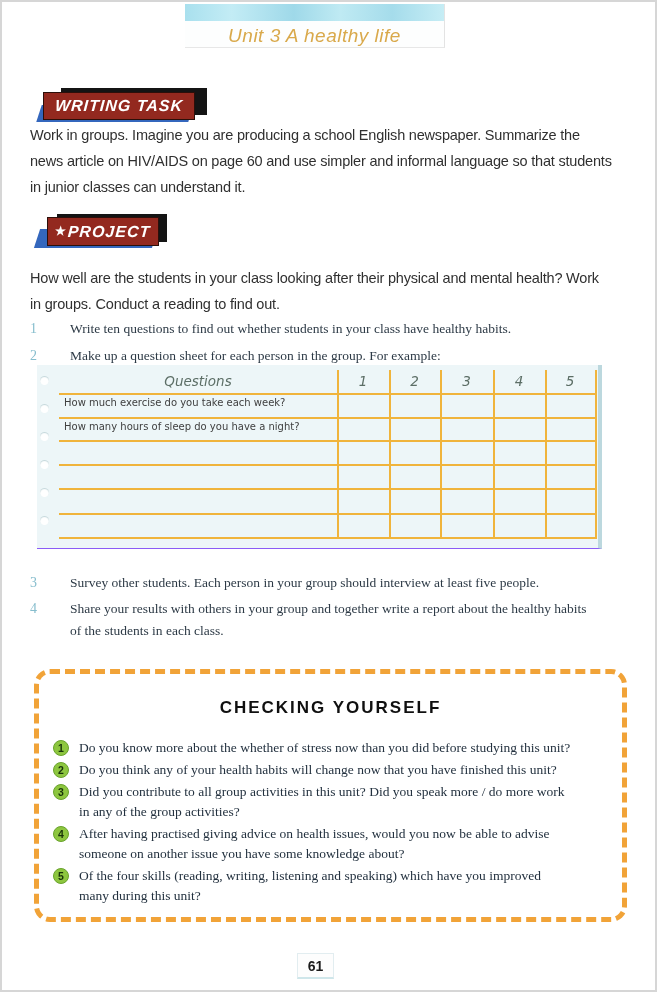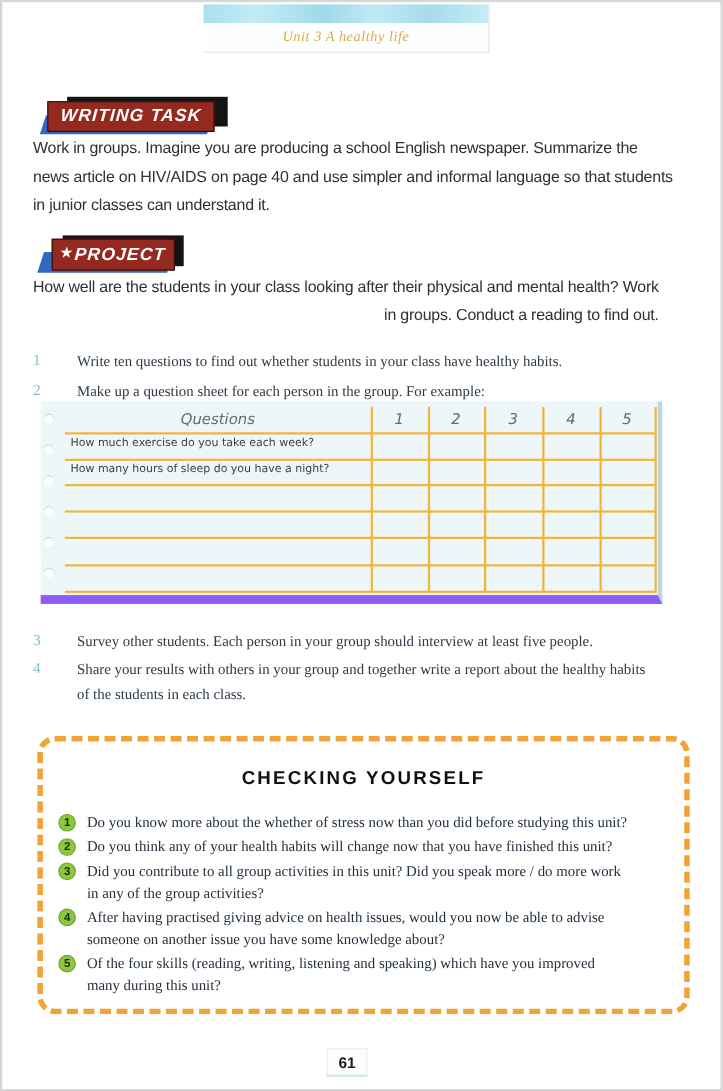--- a/index.html
+++ b/index.html
@@ -8,21 +8,21 @@
     position:relative; width:657px; height:992px; margin:0 auto;
     background:#ffffff; border:2px solid #d6d6d6; overflow:hidden;
   }
 
   
   .banner { position:absolute; left:183px; top:2px; width:260px; height:44px;
     background:#fdfefe; border-right:1px solid #e3e3e3; border-bottom:1px solid #e7e7e7; }
   .banner-strip { position:absolute; left:0; top:0; width:100%; height:17px;
     background:linear-gradient(90deg,#a9e0ee 0%,#c3ecf5 18%,#9fd9e9 42%,#bfeaf3 60%,#a5dcEB 80%,#c6edf5 100%); }
   .banner-title { position:absolute; left:0; top:21px; width:100%; text-align:center;
-    font-family:Liberation Serif, serif; font-style:italic; font-size:13px; color:#d9a94b; letter-spacing:.5px; }
+    font-family:Liberation Sans, sans-serif; font-style:italic; font-size:19px; color:#d9a94b; letter-spacing:.5px; }
 
   
   .badge { position:absolute; }
   .badge .shadow { position:absolute; background:#141414; }
   .badge .blue { position:absolute; background:#3467bd; transform:skewX(-18deg); }
   .badge .red { position:absolute; background:#93291f; border:1px solid #2c0f0a;
     display:flex; align-items:center; justify-content:center; }
   .badge .label { color:#ffffff; font-weight:bold; font-style:italic;
     font-size:16px; letter-spacing:1px; white-space:nowrap; transform:skewX(-4deg); }
   #wt-badge { left:33px; top:86px; width:180px; height:40px; }
@@ -33,33 +33,33 @@
   #pj-badge .shadow { left:22px; top:0; width:110px; height:28px; }
   #pj-badge .blue   { left:2px;  top:15px; width:118px; height:19px; }
   #pj-badge .red    { left:12px; top:3px;  width:112px; height:29px; }
   .star { font-style:normal; font-size:12px; margin-right:1px; position:relative; top:-2px; }
 
   
   .para { position:absolute; left:28px; color:#303030;
     font-size:14.5px; line-height:26px; letter-spacing:-0.2px; }
   .para div { white-space:nowrap; }
   #p-writing { top:120px; }
-  #p-project { top:246px;text-align:right; }
+  #p-project { top:263px; }
 
   
   .step { position:absolute; left:28px; display:flex;
     font-family:"Liberation Serif", serif; font-size:13.5px; line-height:22px; color:#2d3a46; }
   .step .num { width:20px; color:#86bdcd; font-size:14px; flex:none; }
   .step .lines div { white-space:nowrap;margin-left:20px; }
   #step1 { top:316px; } #step2 { top:343px; }
   #step3 { top:570px; } #step4 { top:596px; }
 
   
   .card { position:absolute; left:35px; top:363px; width:565px; height:184px;
-    background:#edf6f8; border-right:4px solid #bcd8de; border-bottom:8px solid #8b5cf6; }
+    background:#edf6f8; border-right:4px solid #bcd8de; border-bottom:1px solid #8b5cf6; }
   .hole { position:absolute; left:3px; width:9px; height:9px; border-radius:50%;
     background:#ffffff; box-shadow:0 1px 1px #c2d6da inset; }
   .hline { position:absolute; left:22px; width:537px; height:2px; background:#f0b43c; }
   .vline { position:absolute; top:5px; width:2px; height:169px; background:#f0b43c; }
   .t-head { position:absolute; top:8px; font-family:"DejaVu Sans", sans-serif; font-style:italic;
     font-size:13.5px; color:#5c6e66; text-align:center; }
   .t-row { position:absolute; left:27px; font-family:"DejaVu Sans", sans-serif; 
     font-size:10px; color:#404040; white-space:nowrap; }
 
   
@@ -94,21 +94,21 @@
   <div class="badge" id="wt-badge">
     <div class="shadow"></div>
     <div class="blue"></div>
     <div class="red">
       <span class="label">WRITING TASK</span>
     </div>
   </div>
 
   <div class="para" id="p-writing">
     <div>Work in groups. Imagine you are producing a school English newspaper. Summarize the</div>
-    <div>news article on HIV/AIDS on page 40 and use simpler and informal language so that students</div>
+    <div>news article on HIV/AIDS on page 60 and use simpler and informal language so that students</div>
     <div>in junior classes can understand it.</div>
   </div>
 
   <div class="badge" id="pj-badge">
     <div class="shadow"></div>
     <div class="blue"></div>
     <div class="red">
       <span class="label"><span class="star">★</span><span>PROJECT</span></span>
     </div>
   </div>

